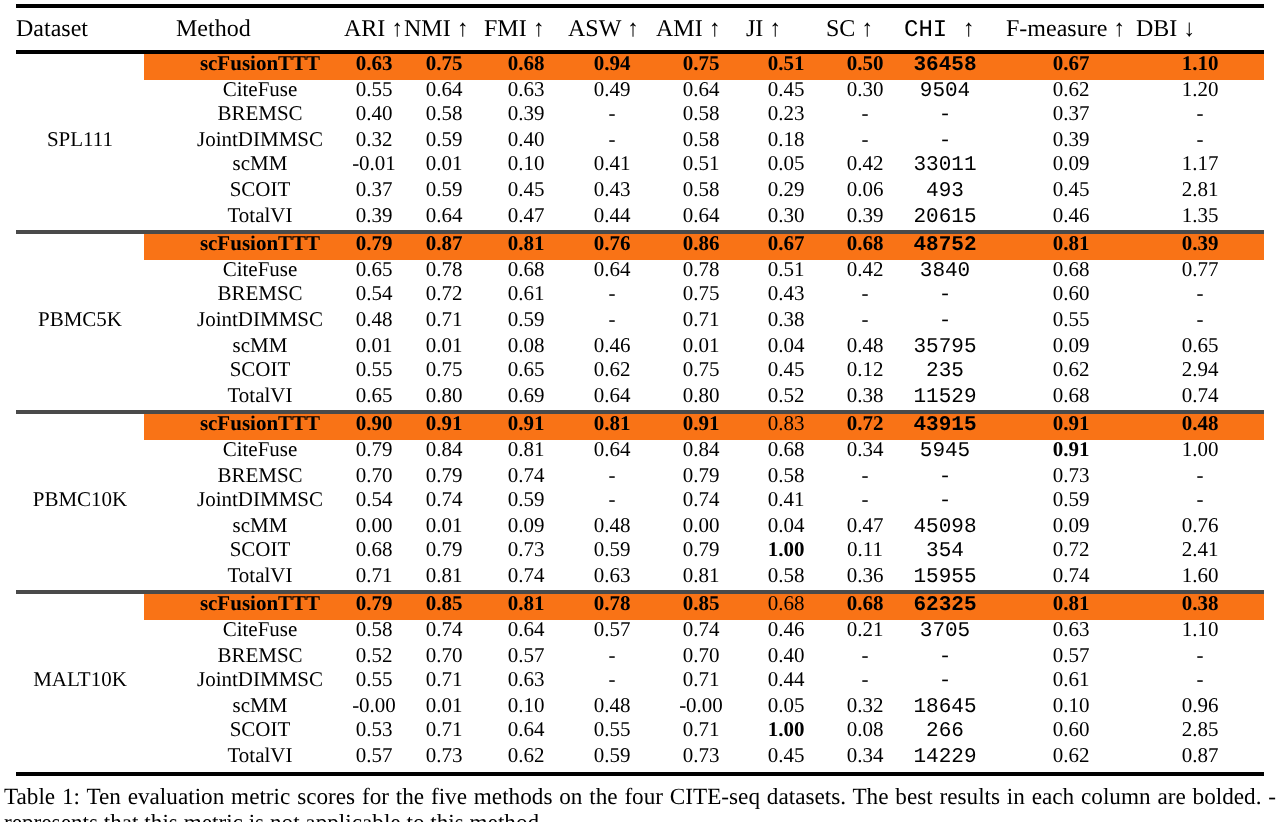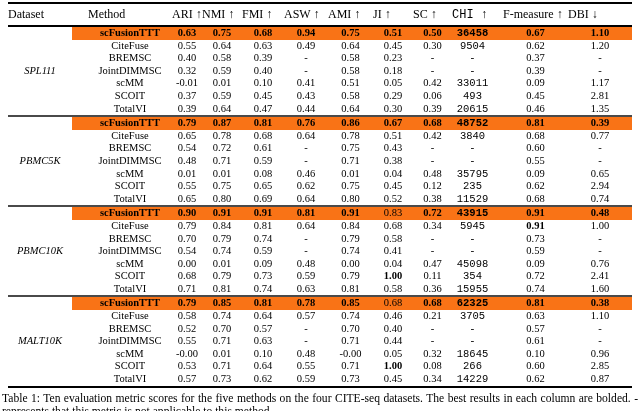--- a/index.html
+++ b/index.html
@@ -37,21 +37,21 @@
   table.metrics td {
     font-size: 10.5px;
     height: 12.6px;
     line-height: 12.6px;
     text-align: center;
     vertical-align: middle;
     padding: 0;
     white-space: nowrap;
     overflow: hidden;
   }
-  td.dataset-cell { vertical-align: middle; font-style: italic; }
+  td.dataset-cell { vertical-align: middle; }
   .col-1 { padding-left: 16px !important; }
   .col-9 { padding-right: 10px !important; font-family: Liberation Mono, monospace; }
   .hl { background: #f97316; }
   .b  { font-weight: bold; }
   tr.sec-start > td { border-top: 2px solid #4a4a4a; }
   .caption {
     margin: 4px -6px 0 -6px;
     width: 636px;
     font-size: 11.6px;
     line-height: 13.5px;

